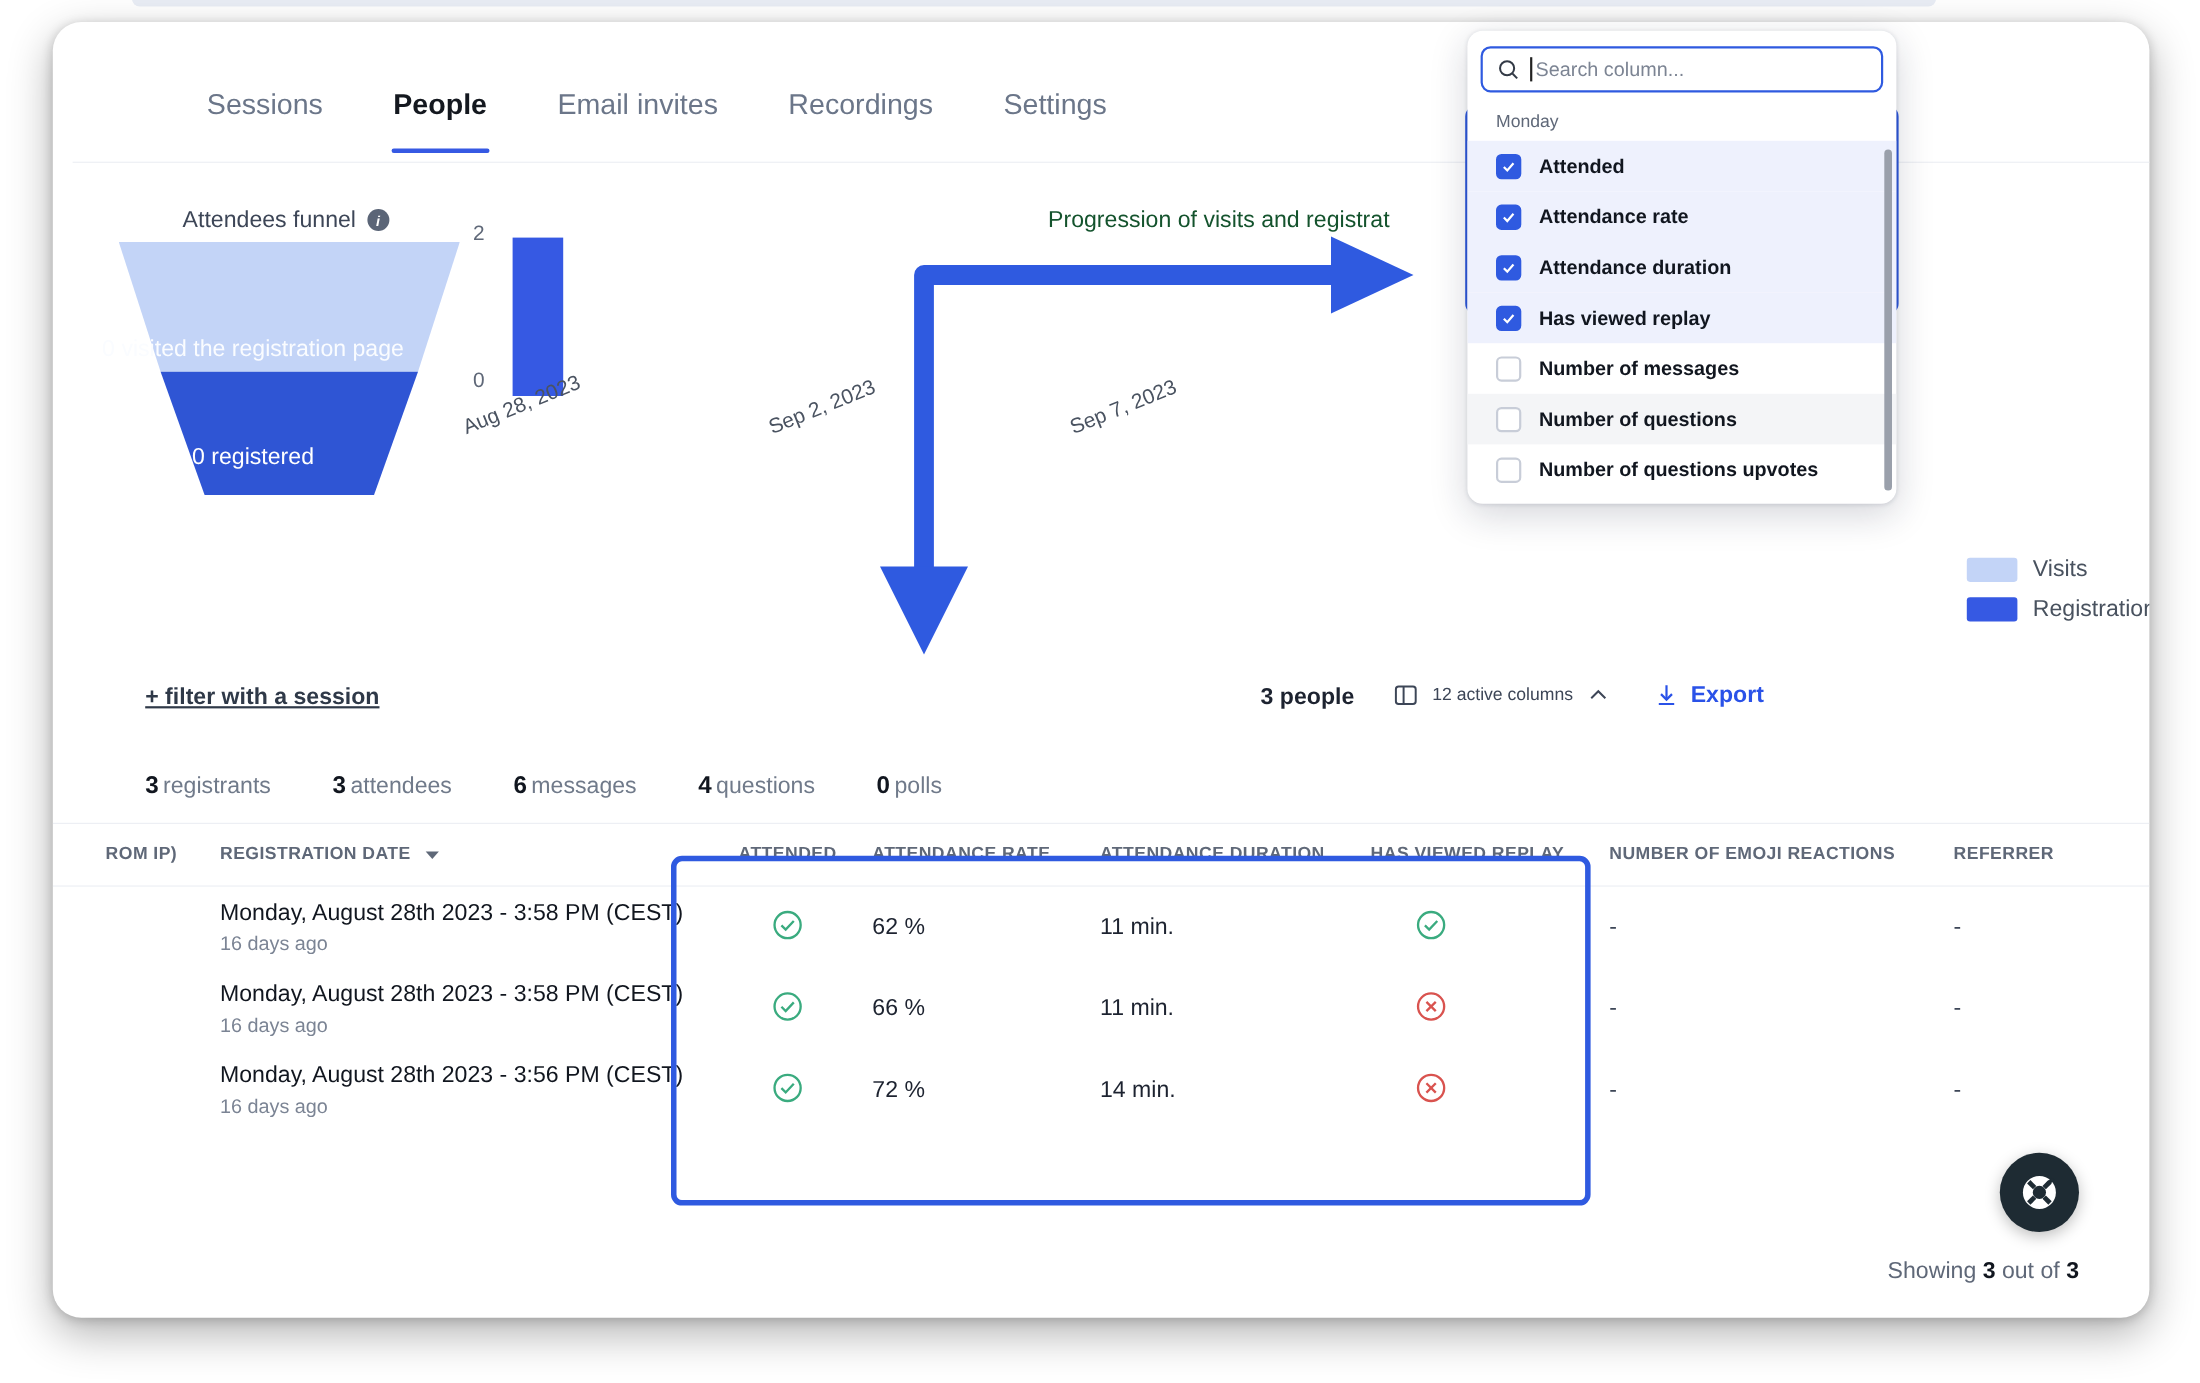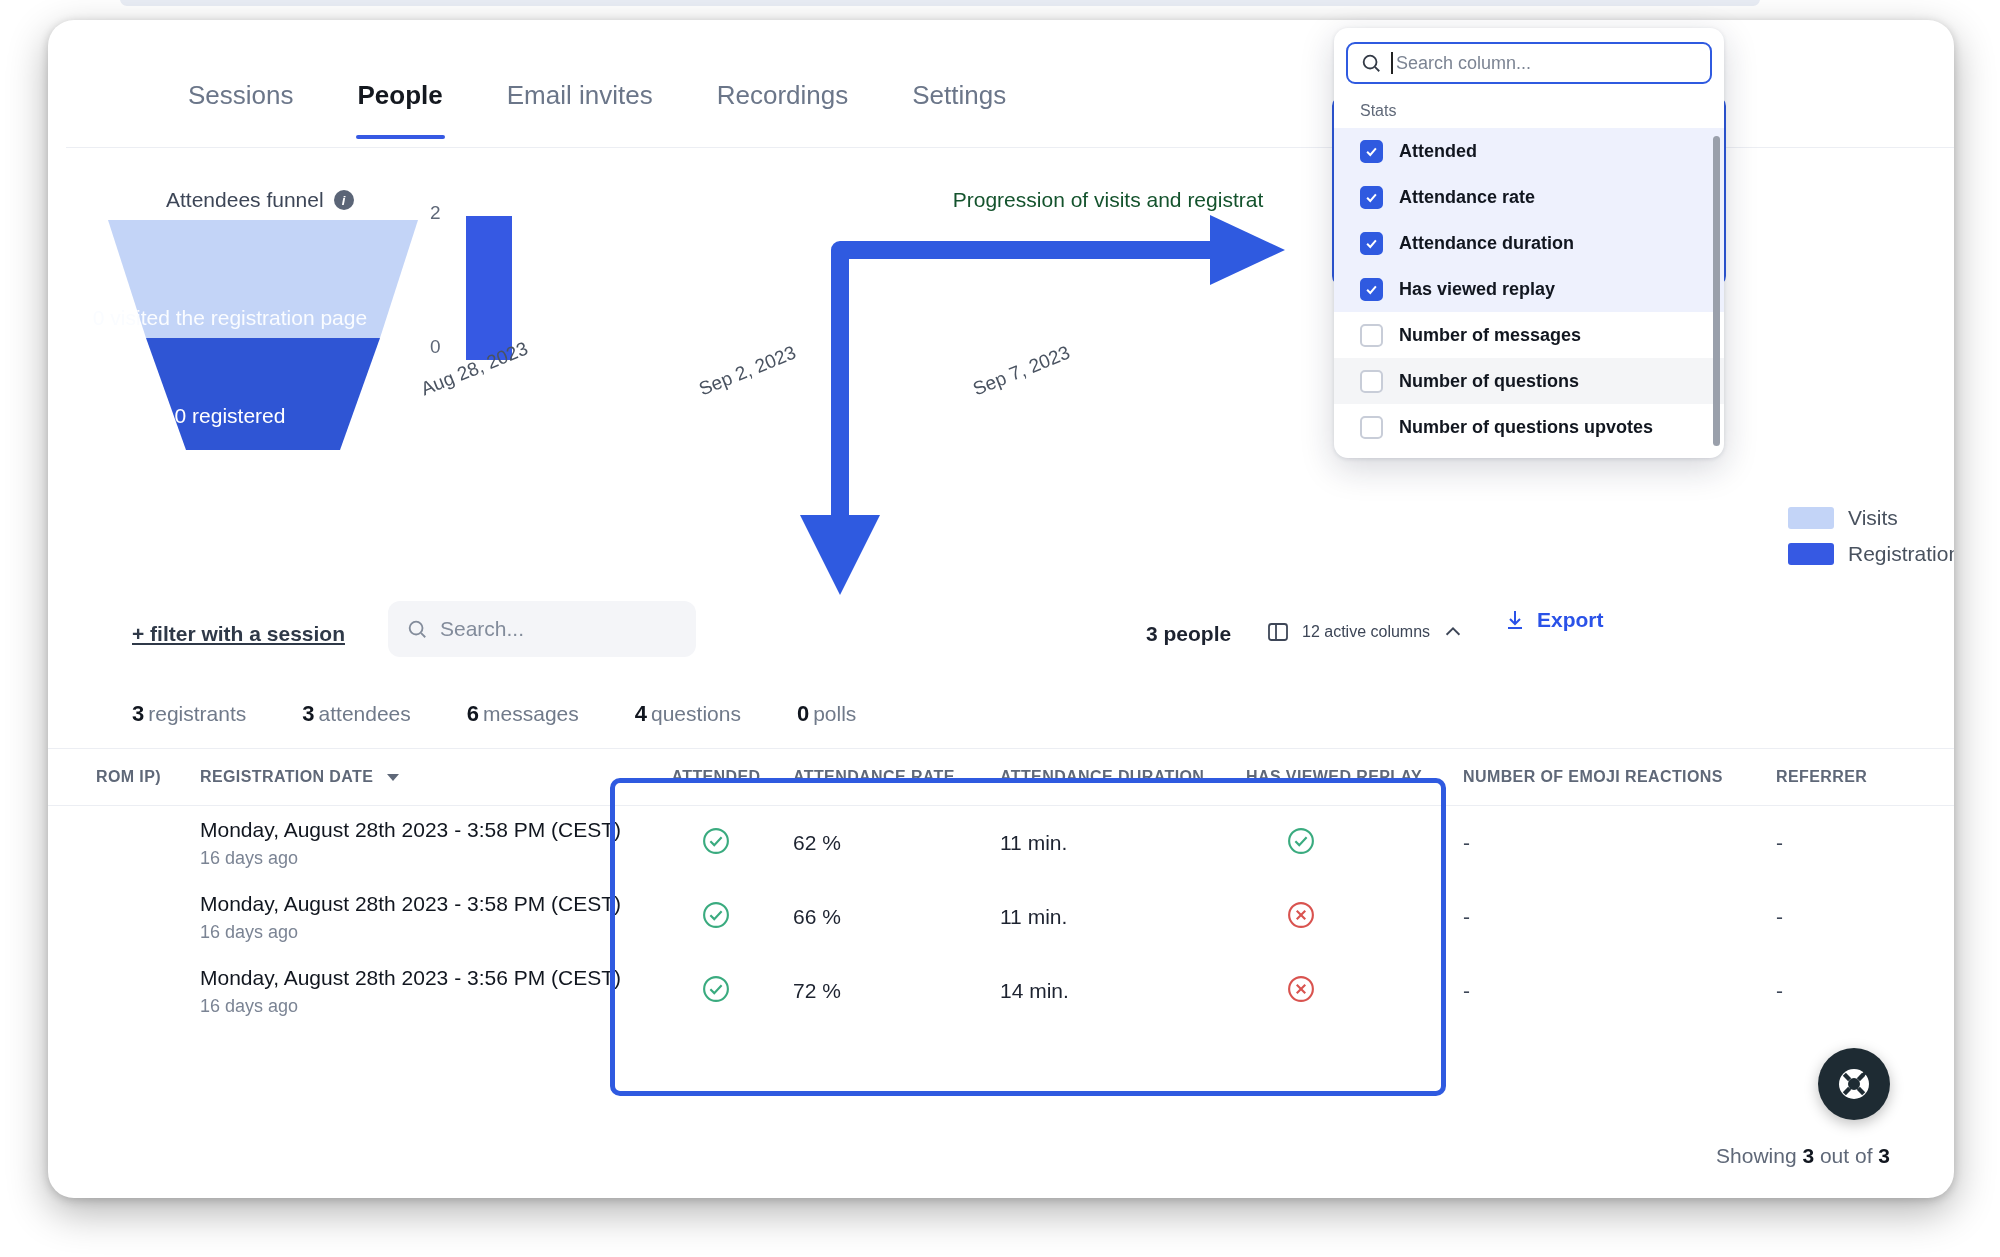--- a/index.html
+++ b/index.html
@@ -98,21 +98,21 @@
     display:flex; align-items:center; padding:0 18px; gap:12px;
   }
   .search-ph { font-size:21px; color:#838c9b; }
   .people-count { position:absolute; left:1098px; top:26px; font-size:21px; font-weight:700; color:#1d2330; white-space:nowrap;}
   .cols-toggle {
     position:absolute; left:1218px; top:24px;
     display:flex; align-items:center; gap:12px; cursor:pointer; white-space:nowrap;
   }
   .cols-txt { font-size:16px; color:#3d4657; }
   .export-btn {
-    position:absolute; left:1455px; top:12px;
+    position:absolute; left:1455px; top:24px;
     display:flex; align-items:center; gap:10px; cursor:pointer;
   }
   .export-txt { font-size:21px; font-weight:700; color:#2a52e8; }
 
   
   .stats-strip { position:absolute; left:0; top:660px; width:100%; height:68px; display:flex; padding-left:84px; gap:56px; align-items:center;}
   .stat { font-size:21px; color:#707a8a; white-space:nowrap; }
   .stat b { color:#11161f; font-weight:700; font-size:22px; margin-right:4px;}
 
   
@@ -242,27 +242,20 @@
         <div class="legend-row">
           <span class="legend-sw" style="background:#3659e3"></span>
           <span class="legend-txt">Registrations</span>
         </div>
       </div>
     </div>
 
     <div class="filter-row">
       <div class="filter-link">+ filter with a session</div>
 
-      <div class="search-box">
-        <svg width="22" height="22" viewBox="0 0 24 24" fill="none" stroke="#838c9b" stroke-width="2">
-          <circle cx="11" cy="11" r="7"></circle>
-            <line x1="16.5" y1="16.5" x2="21" y2="21"></line>
-        </svg>
-        <span class="search-ph">Search...</span>
-      </div>
 
       <div class="people-count">3 people</div>
 
       <div class="cols-toggle">
         <svg width="24" height="24" viewBox="0 0 24 24" fill="none" stroke="#3d4657" stroke-width="1.8">
           <rect x="3" y="4" width="18" height="16" rx="2.5"></rect>
             <line x1="10" y1="4" x2="10" y2="20"></line>
         </svg>
         <span class="cols-txt">12 active columns</span>
         <svg width="22" height="22" viewBox="0 0 24 24" fill="none" stroke="#3d4657" stroke-width="2">
@@ -401,21 +394,21 @@
       <div class="dd-search">
         <svg width="22" height="22" viewBox="0 0 24 24" fill="none" stroke="#333a46" stroke-width="2">
           <circle cx="11" cy="11" r="7"></circle>
             <line x1="16.5" y1="16.5" x2="21" y2="21"></line>
         </svg>
         <span class="caret"></span>
         <span class="dd-search-ph">Search column...</span>
       </div>
     </div>
 
-    <div class="dd-group-label">Stats</div>
+    <div class="dd-group-label">Monday</div>
 
     <div class="dd-list">
       <div class="dd-item sel">
         <span class="cbx on">
             <svg width="15" height="15" viewBox="0 0 24 24" fill="none" stroke="#fff" stroke-width="3.2">
               <polyline points="5,12.5 10,17.5 19,7"></polyline>
             </svg>
           </span>
         <span>Attended</span>
       </div>

